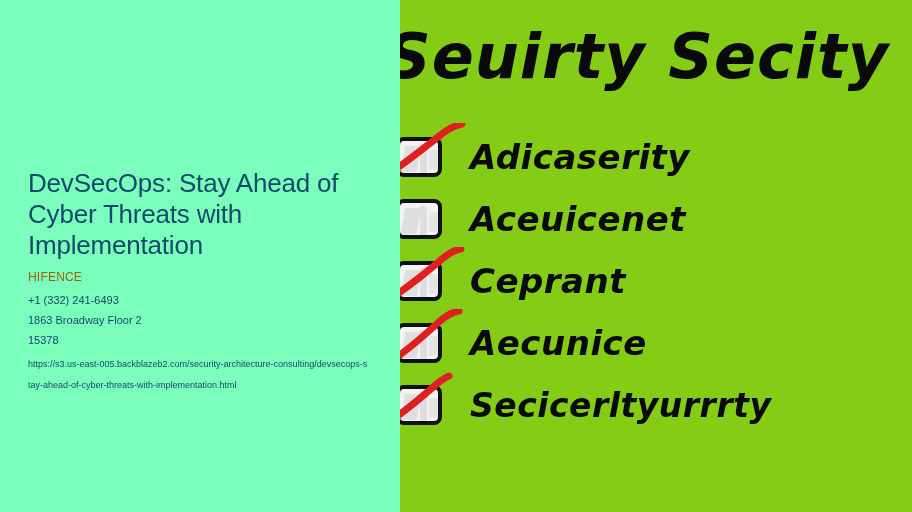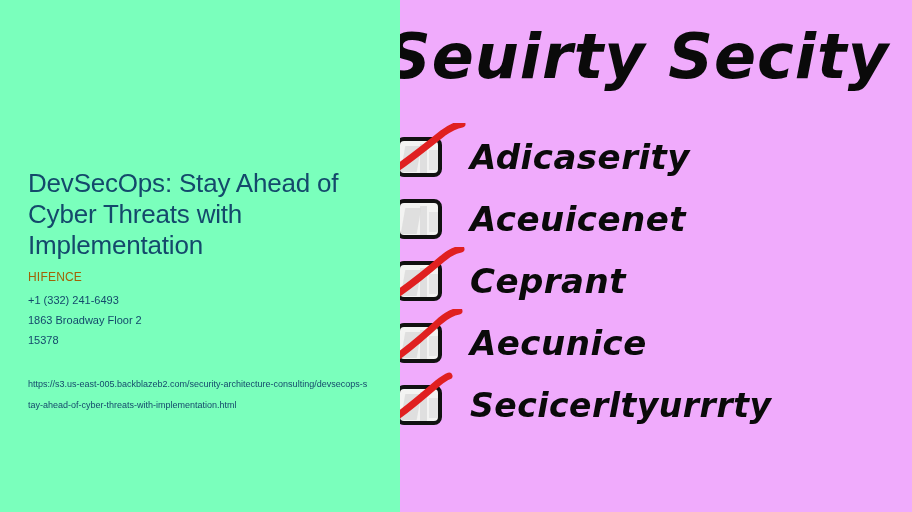--- a/index.html
+++ b/index.html
@@ -52,31 +52,31 @@
   .contact-line {
     color: #14496B;
     font-size: 11px;
     line-height: 20px;
     margin: 0;
   }
   .source-url {
     color: #14496B;
     font-size: 9px;
     line-height: 21px;
-    margin: 24px 0 0 0;
+    margin: 4px 0 0 0;
     width: 340px;
     word-break: break-all;
   }
 
   
   .right-panel {
     position: relative;
     width: 512px;
     height: 512px;
-    background: #f0abfc;
+    background: #84cc16;
     flex: 0 0 512px;
     overflow: hidden;
   }
   .whiteboard {
     position: absolute;
     inset: 0;
     overflow: hidden;
   }
   .headline {
     position: absolute;

